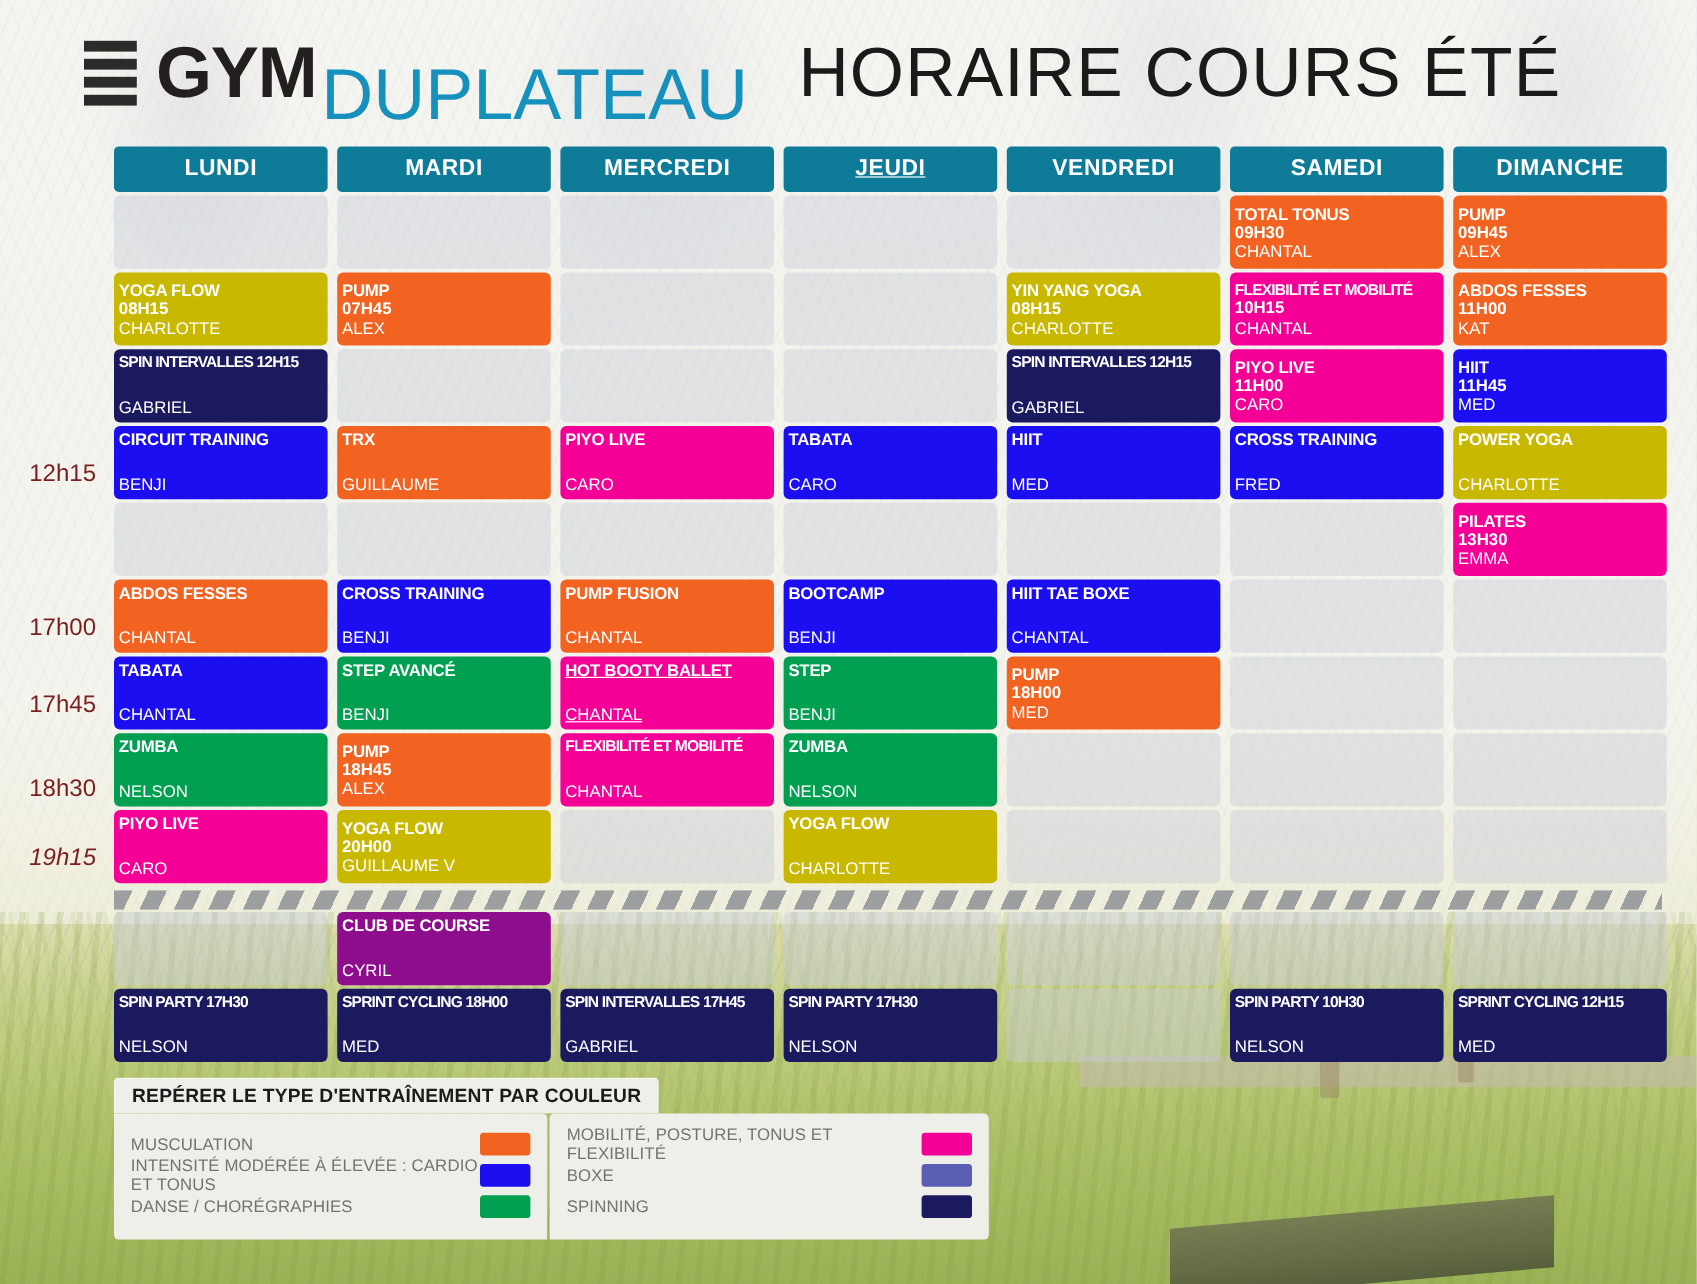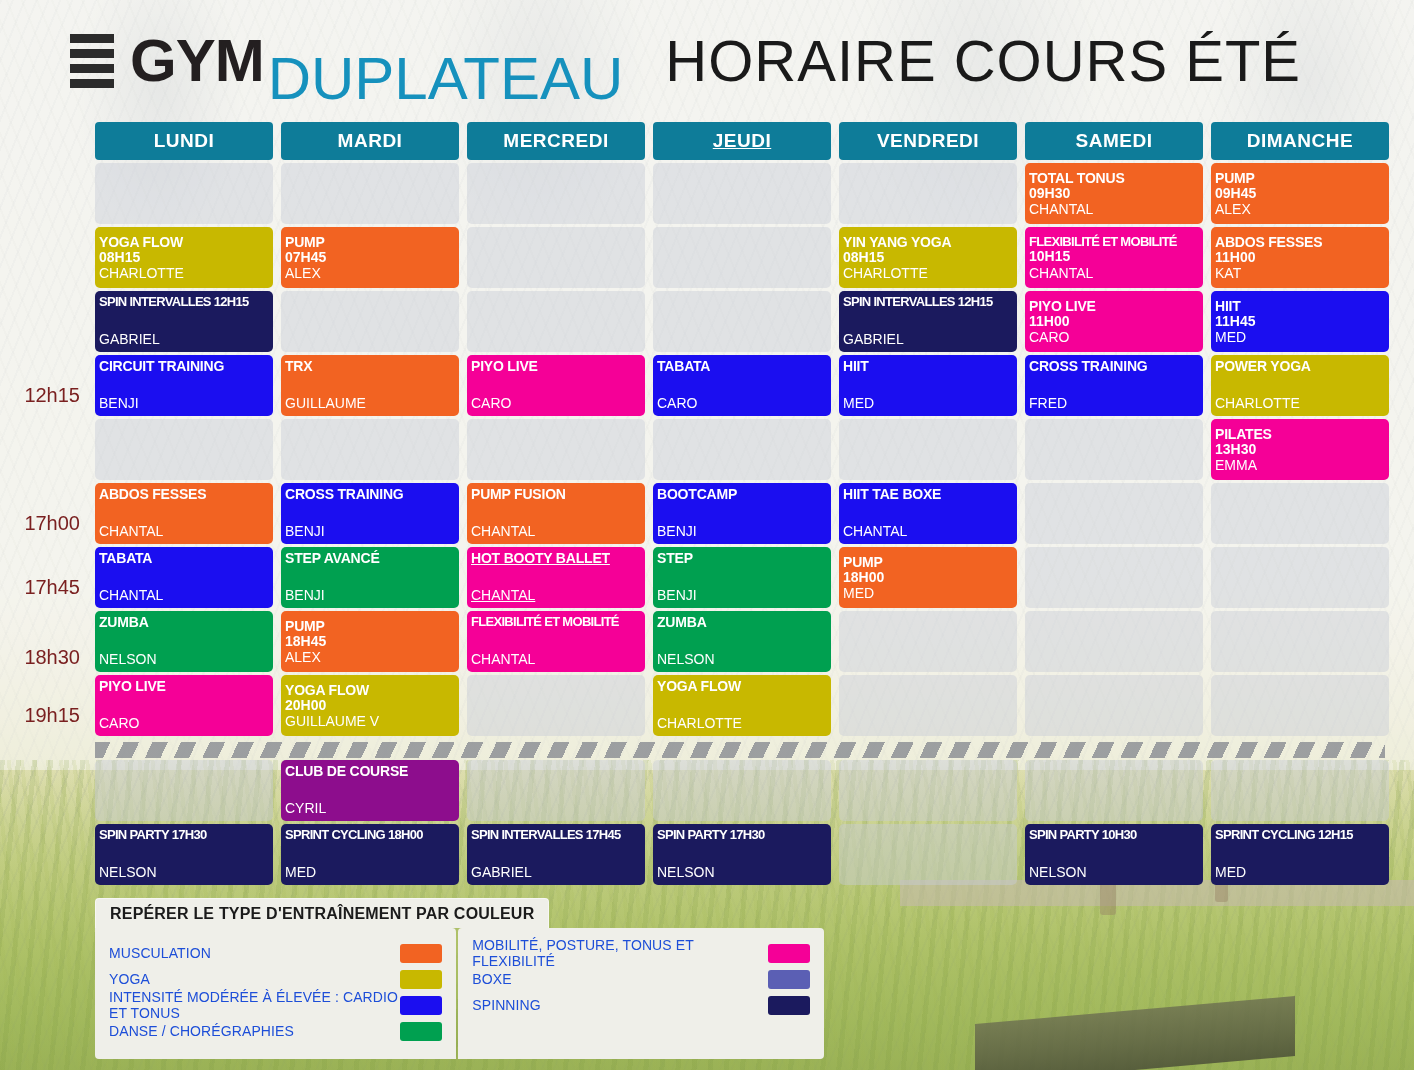--- a/index.html
+++ b/index.html
@@ -161,21 +161,21 @@
   }
   .legend-box {
     background:#efefe9; padding:13px 14px 14px 14px;
   }
   .legend-box.left { width:400px; border-radius:0 4px 0 4px; }
   .legend-box.right { width:405px; border-radius:4px 4px 4px 0; margin-left:2px;}
   .legend-row {
     display:flex; align-items:center; justify-content:space-between;
     height:24px; margin-bottom:2px;
   }
-  .legend-text { font-size:14px; color:#1d4ed8; letter-spacing:.1px; }
+  .legend-text { font-size:14px; color:#737373; letter-spacing:.1px; }
   .legend-swatch { width:42px; height:19px; border-radius:3px; flex:0 0 auto; }
 </style>
 </head>
 <body>
 
 <div id="poster">
   <div id="bg-texture"></div>
   <div id="veil"></div>
   <div id="bg-ground"></div>
   <div id="bg-path"></div>
@@ -195,21 +195,21 @@
       <span id="brand-plateau">DUPLATEAU</span>
     </div>
     <div id="poster-title">HORAIRE COURS ÉTÉ</div>
   </div>
 
   <div id="timecol">
       <div class="timelabel" style="top: 262px; color: rgb(122, 32, 32);">12h15</div>
       <div class="timelabel" style="top: 390px; color: rgb(122, 32, 32);">17h00</div>
       <div class="timelabel" style="top: 454px; color: rgb(122, 32, 32);">17h45</div>
       <div class="timelabel" style="top: 492px; color: rgb(122, 32, 32); margin-top: 32px;">18h30</div>
-      <div class="timelabel" style="top: 582px; color: rgb(122, 32, 32);">19h15</div>
+      <div class="timelabel" style="top: 582px; color: rgb(122, 32, 32); font-style: italic;">19h15</div>
     </div>
 
   <div id="grid">
       <div class="daycol">
         <div class="dayhead" style="background: rgb(14, 124, 153);">LUNDI</div>
         <div class="slot empty"></div>
         <div class="slot cls" style="background: rgb(200, 184, 0);">
           <div class="cname">YOGA FLOW</div>
           <div class="ctime">08H15</div>
           <div class="cteach">CHARLOTTE</div>
@@ -466,24 +466,20 @@
       </div>
     </div>
 
   <div id="legend">
     <div id="legend-title">REPÉRER LE TYPE D'ENTRAÎNEMENT PAR COULEUR</div>
     <div id="legend-body">
       <div class="legend-box left" id="legend-left">
           <div class="legend-row">
             <span class="legend-text">MUSCULATION</span>
             <span class="legend-swatch" style="background: rgb(242, 99, 34);"></span>
-          </div>
-          <div class="legend-row">
-            <span class="legend-text">YOGA</span>
-            <span class="legend-swatch" style="background: rgb(200, 184, 0);"></span>
           </div>
           <div class="legend-row">
             <span class="legend-text">INTENSITÉ MODÉRÉE À ÉLEVÉE : CARDIO ET TONUS</span>
             <span class="legend-swatch" style="background: rgb(27, 14, 240);"></span>
           </div>
           <div class="legend-row">
             <span class="legend-text">DANSE / CHORÉGRAPHIES</span>
             <span class="legend-swatch" style="background: rgb(0, 160, 80);"></span>
           </div>
         </div>

